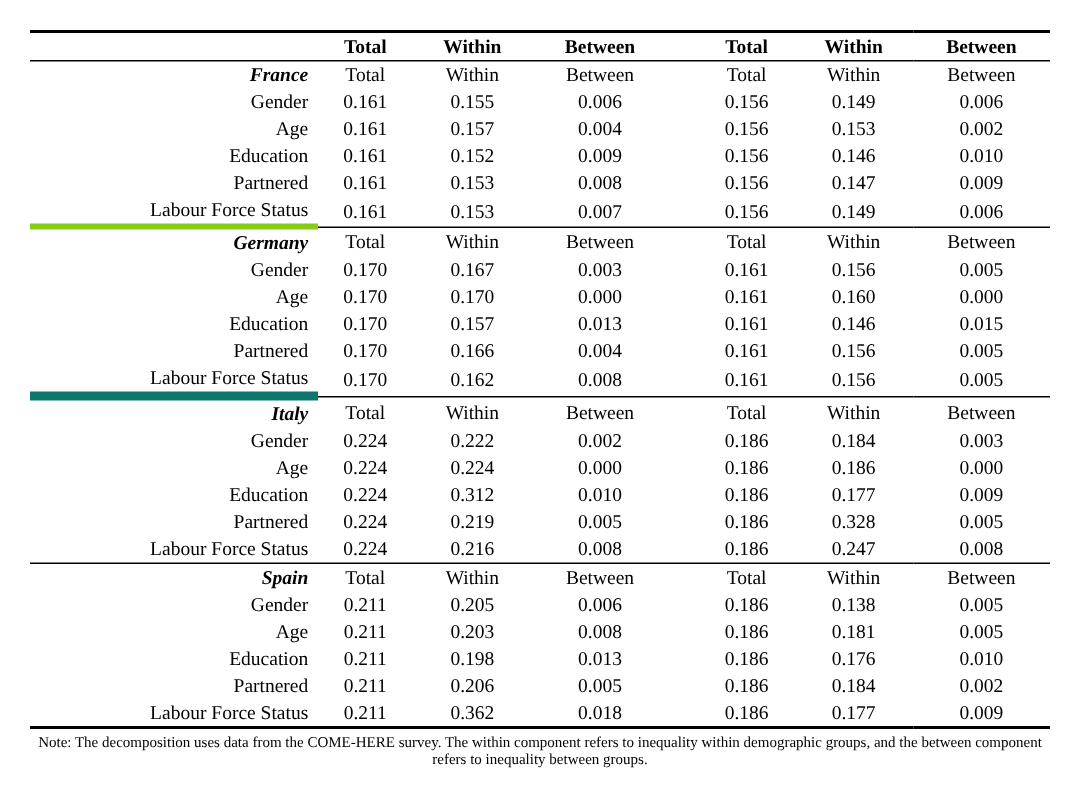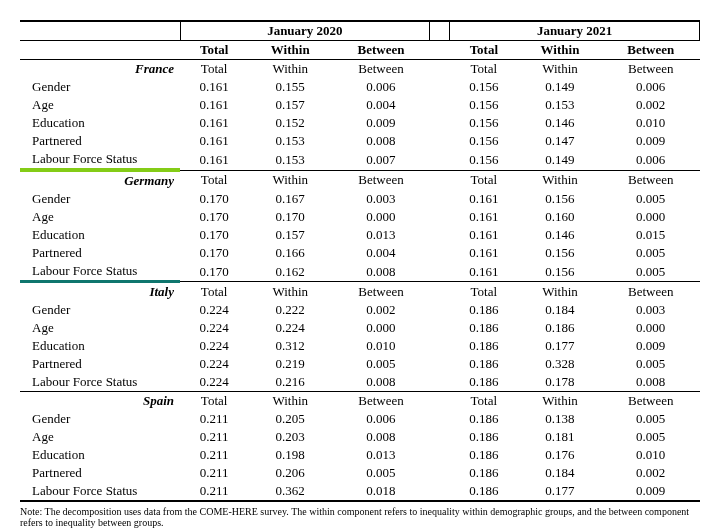--- a/index.html
+++ b/index.html
@@ -17,54 +17,49 @@
     }
     table {
       width: 100%;
       border-collapse: collapse;
     }
     th, td {
       padding: 1px 6px;
       text-align: center;
     }
     td.row-label {
-      text-align: left;
+      text-align: right;
       padding-left: 12px;
     }
     td.country-label {
       text-align: right;
       font-weight: bold;
       font-style: italic;
       padding-left: 0;
     }
     .note {
       font-size: 10px;
       margin-top: 4px;
       color: #000;
+      text-align: center;
     }
     .spacer-col {
       width: 20px;
     }
     thead tr:first-child th {
       border-top: 2px solid #000;
       border-bottom: 1px solid #000;
     }
   </style>
 </head>
 <body>
 
 <div class="table-container">
   <table>
     <thead>
-      <tr>
-        <th style="border-top:2px solid #000; border-bottom:1px solid #000; text-align:left; width:160px;"></th>
-        <th colspan="3" style="border-top:2px solid #000; border-bottom:1px solid #000; border-left:1px solid #000; border-right:1px solid #000;">January 2020</th>
-        <th class="spacer-col" style="border-top:2px solid #000; border-bottom:1px solid #000;"></th>
-        <th colspan="3" style="border-top:2px solid #000; border-bottom:1px solid #000; border-left:1px solid #000; border-right:1px solid #000;">January 2021</th>
-      </tr>
       <tr>
         <th style="text-align:left;"></th>
         <th>Total</th>
         <th>Within</th>
         <th>Between</th>
         <th class="spacer-col"></th>
         <th>Total</th>
         <th>Within</th>
         <th>Between</th>
       </tr>
@@ -184,21 +179,21 @@
         <td class="row-label">Labour Force Status</td>
         <td>0.170</td>
         <td>0.162</td>
         <td>0.008</td>
         <td class="spacer-col"></td>
         <td>0.161</td>
         <td>0.156</td>
         <td>0.005</td>
       </tr>
         <tr>
-      <td class="country-label" style="border-top:3px solid #0f766e; font-weight:bold; font-style:italic;">Italy</td>
+      <td class="country-label" style="border-top:6px solid #0f766e; font-weight:bold; font-style:italic;">Italy</td>
       <td style="border-top:1px solid #000;">Total</td>
       <td style="border-top:1px solid #000;">Within</td>
       <td style="border-top:1px solid #000;">Between</td>
       <td class="spacer-col" style="border-top:1px solid #000;"></td>
       <td style="border-top:1px solid #000;">Total</td>
       <td style="border-top:1px solid #000;">Within</td>
       <td style="border-top:1px solid #000;">Between</td>
     </tr>
         <tr>
         <td class="row-label">Gender</td>
@@ -240,21 +235,21 @@
         <td>0.328</td>
         <td>0.005</td>
       </tr>
         <tr>
         <td class="row-label">Labour Force Status</td>
         <td>0.224</td>
         <td>0.216</td>
         <td>0.008</td>
         <td class="spacer-col"></td>
         <td>0.186</td>
-        <td>0.178</td>
+        <td>0.247</td>
         <td>0.008</td>
       </tr>
         <tr>
       <td class="country-label" style="border-top:1px solid #000; font-weight:bold; font-style:italic;">Spain</td>
       <td style="border-top:1px solid #000;">Total</td>
       <td style="border-top:1px solid #000;">Within</td>
       <td style="border-top:1px solid #000;">Between</td>
       <td class="spacer-col" style="border-top:1px solid #000;"></td>
       <td style="border-top:1px solid #000;">Total</td>
       <td style="border-top:1px solid #000;">Within</td>

